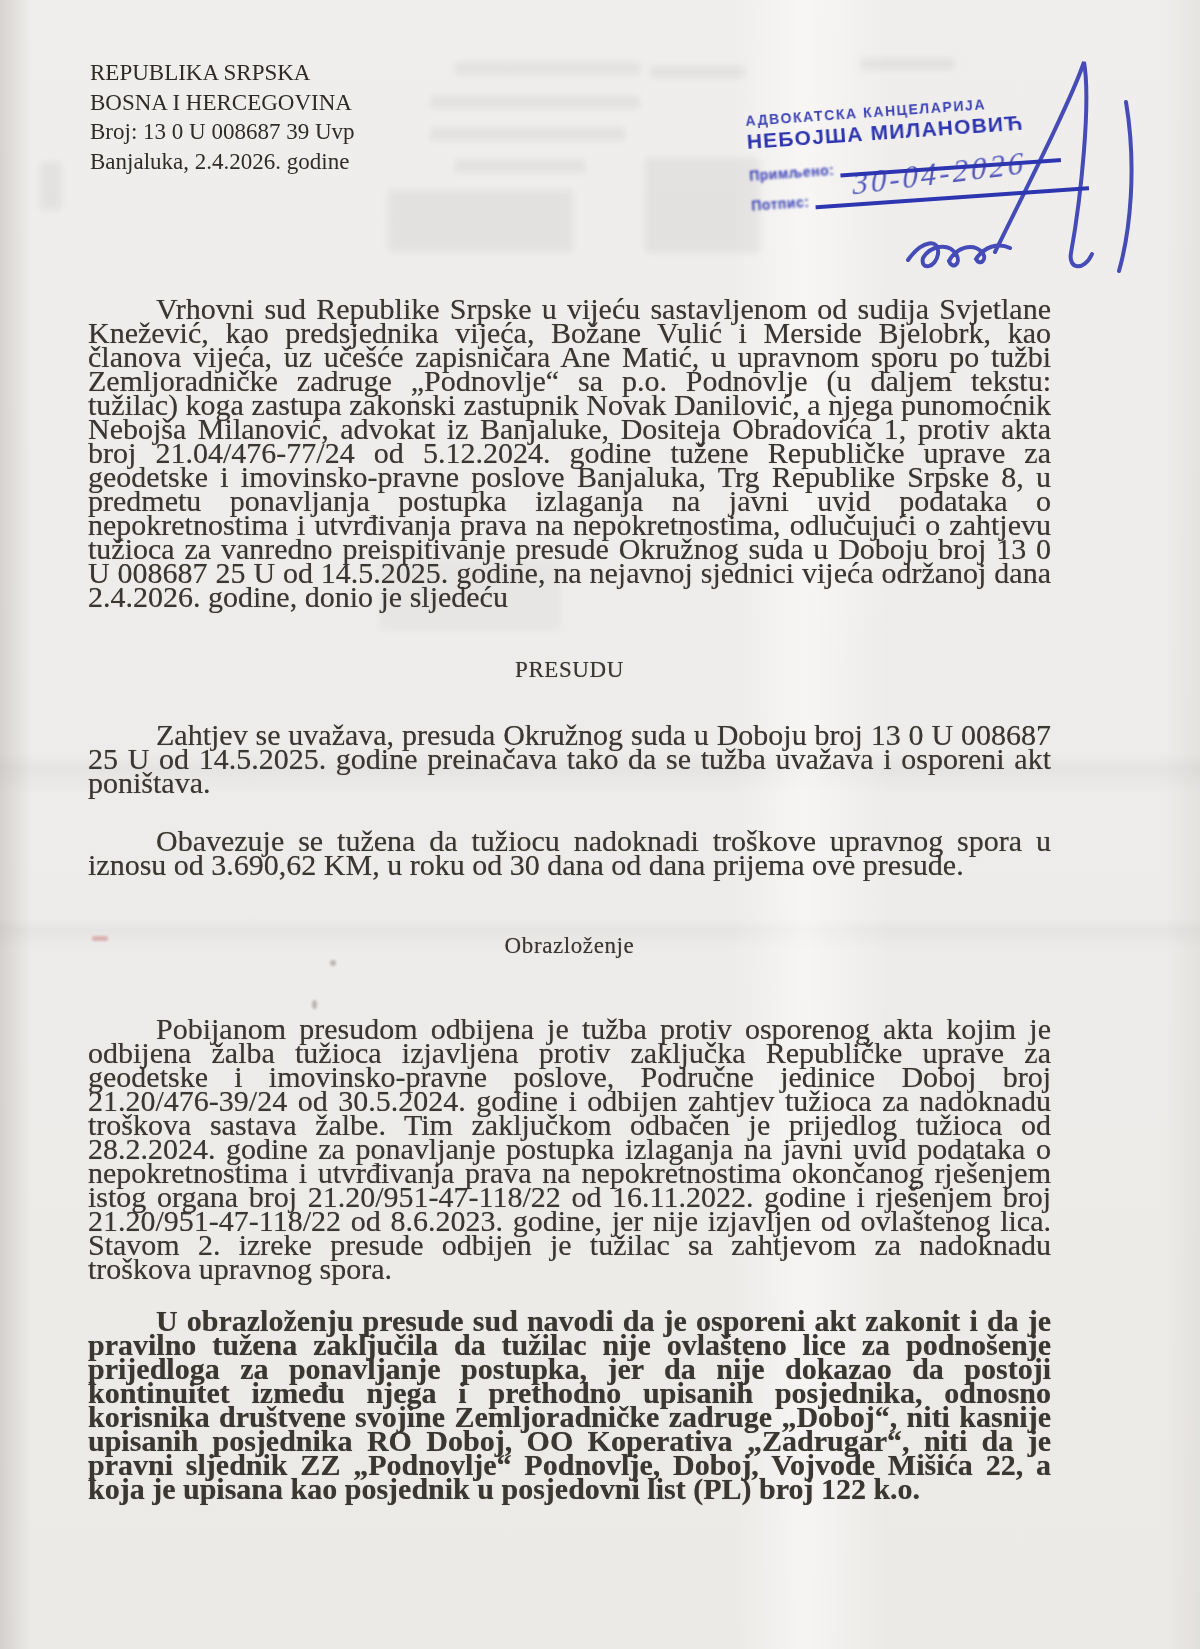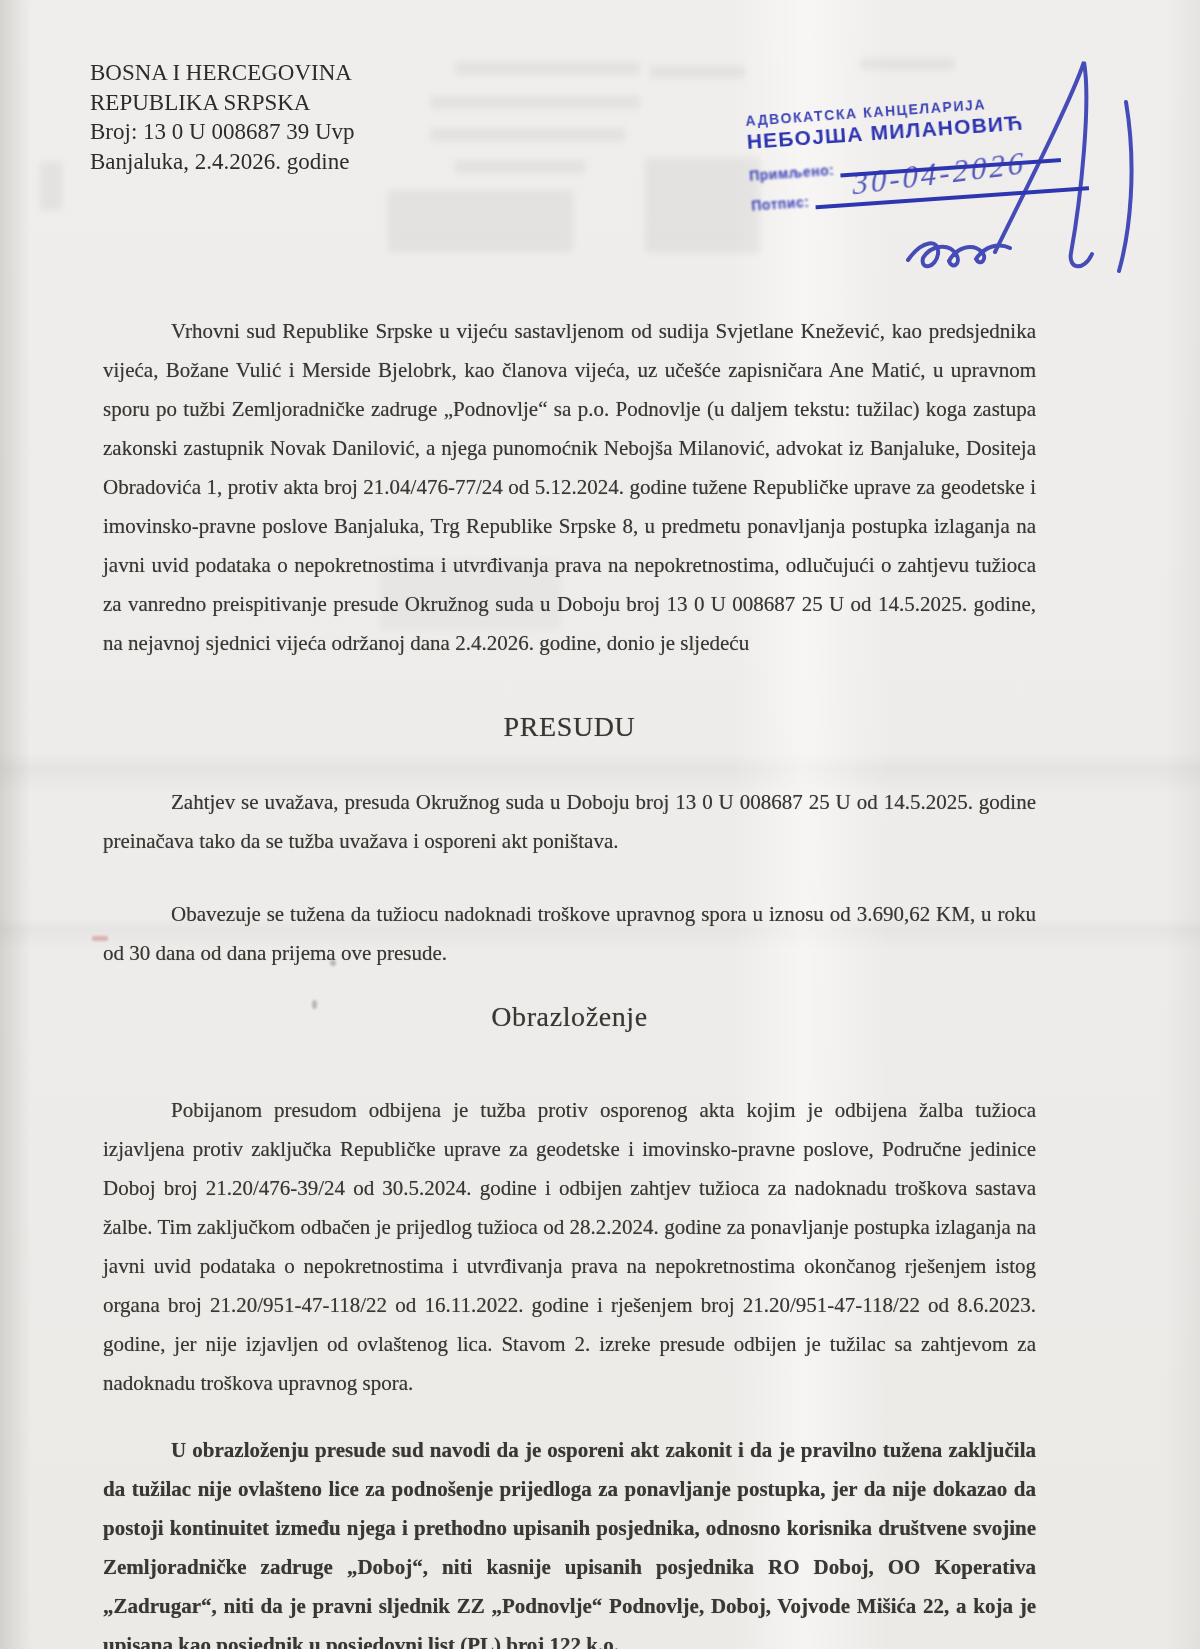--- a/index.html
+++ b/index.html
@@ -56,33 +56,33 @@
     transform:rotate(-7deg) skewX(-6deg);
     opacity:0.8;filter:blur(0.3px);
     z-index:4;white-space:nowrap;
   }
   .signature-svg{position:absolute;left:900px;top:50px;z-index:5;}
   
   .content{
     position:absolute;left:88px;top:297px;width:963px;
   }
   .body-par{
-    margin:15px;font-size:21px;line-height:39px;
+    margin:0;font-size:30px;line-height:24px;
     text-align:justify;text-indent:68px;
     color:#3a3631;
     text-shadow:0 0 0.7px rgba(58,54,49,0.55);
   }
   .doc-heading{
     margin:0;text-align:center;font-weight:normal;
-    font-size:28px;letter-spacing:0.6px;color:#3a3631;
+    font-size:23px;letter-spacing:0.6px;color:#3a3631;
     text-shadow:0 0 0.7px rgba(58,54,49,0.55);
   }
   #verdict-heading{margin-top:48px;margin-bottom:40px;}
   #p-verdict2{margin-top:34px;}
-  #reasoning-heading{margin-top:28px;margin-bottom:58px;}
+  #reasoning-heading{margin-top:56px;margin-bottom:58px;}
   #p-reasoning2{margin-top:28px;font-weight:bold;}
 </style>
 </head>
 <body>
 
 <div class="page">
 
   <div class="ghost" style="left:455px;top:62px;width:185px;height:13px;"></div>
   <div class="ghost" style="left:650px;top:66px;width:95px;height:12px;"></div>
   <div class="ghost" style="left:860px;top:58px;width:95px;height:12px;"></div>
@@ -91,22 +91,22 @@
   <div class="ghost" style="left:455px;top:160px;width:130px;height:13px;"></div>
   <div class="ghost" style="left:645px;top:158px;width:115px;height:95px;"></div>
   <div class="ghost" style="left:388px;top:190px;width:185px;height:62px;"></div>
   <div class="ghost" style="left:40px;top:162px;width:22px;height:48px;"></div>
   <div class="ghost" style="left:380px;top:560px;width:180px;height:70px;opacity:.6;"></div>
   <div class="speck" style="left:330px;top:960px;width:6px;height:6px;"></div>
   <div class="speck" style="left:312px;top:1000px;width:5px;height:9px;"></div>
   <div class="speck-red" style="left:92px;top:936px;width:16px;height:5px;"></div>
 
   <div class="header-block">
+    <div>REPUBLIKA SRPSKA</div>
     <div>BOSNA I HERCEGOVINA</div>
-    <div>REPUBLIKA SRPSKA</div>
     <div>Broj: 13 0 U 008687 39 Uvp</div>
     <div>Banjaluka, 2.4.2026. godine</div>
   </div>
 
   <div class="stamp-wrap" style="color:#2e35b0;">
     <div class="stamp-office">АДВОКАТСКА КАНЦЕЛАРИЈА</div>
     <div class="stamp-name">НЕБОЈША МИЛАНОВИЋ</div>
     <div class="stamp-row">
       <span class="stamp-label">Примљено:</span>
       <span class="stamp-rule"></span>

